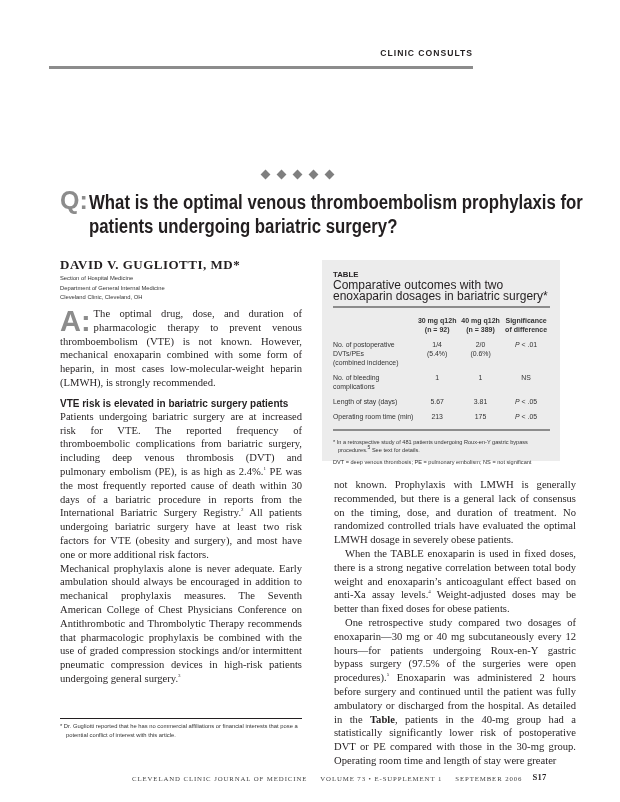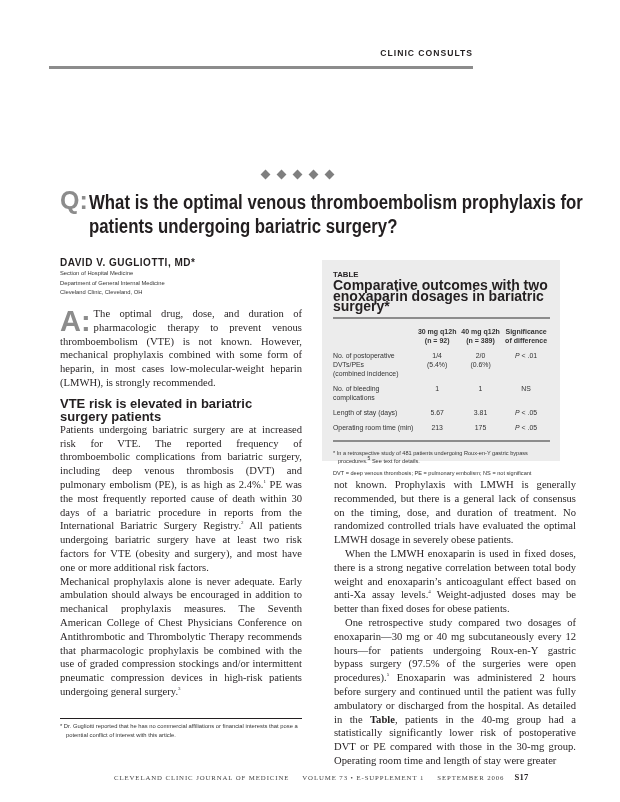--- a/index.html
+++ b/index.html
@@ -29,65 +29,65 @@
     font-size: 19.5px; line-height: 24px; color: #231f20;
   }
   .q-mark {
     position: absolute; left: 0; top: -2px;
     font-size: 25px; font-weight: bold; color: #8c8c8c;
     font-family: "Liberation Sans", sans-serif;
   }
   .q-text { margin-left: 29px; display: block; transform: scaleX(0.86); transform-origin: left; width: 620px; }
 
   .author-block { position: absolute; left: 60px; top: 257px; width: 250px; font-family: "Liberation Sans", sans-serif; }
-  .author-name { font-weight: bold; font-size: 10px; letter-spacing: 0.5px; margin-bottom: 1px; }
+  .author-name { font-weight: bold; font-size: 13px; letter-spacing: 0.5px; margin-bottom: 1px; font-family: Liberation Serif, serif; }
   .affil { font-size: 5.8px; line-height: 9.5px; color: #333; }
 
   .col-left { position: absolute; left: 60px; top: 307px; width: 242px; font-size: 10.6px; line-height: 13.8px; text-align: justify; }
   .col-right { position: absolute; left: 334px; top: 478px; width: 242px; font-size: 10.6px; line-height: 13.8px; text-align: justify; }
 
   .answer { position: relative; }
   .a-mark {
     float: left; font-family: "Liberation Sans", sans-serif; font-weight: bold;
     font-size: 29px; line-height: 26px; color: #8c8c8c; margin-right: 3px; margin-top: 1px;
   }
   .para { margin: 0; }
   .para.indent { text-indent: 11px; }
   .subhead {
-    font-family: "Liberation Sans", sans-serif; font-weight: bold; font-size: 13px;
+    font-family: "Liberation Sans", sans-serif; font-weight: bold; font-size: 10px;
     margin-top: 7px; line-height: 13px; text-align: left;
   }
   sup { font-size: 5px; vertical-align: super; line-height: 0; }
   .bold { font-weight: bold; }
 
   .footnote-rule { position: absolute; left: 60px; top: 718px; width: 242px; height: 1px; background: #231f20; }
   .footnote {
     position: absolute; left: 60px; top: 722px; width: 245px;
     font-family: "Liberation Sans", sans-serif; font-size: 5.8px; line-height: 9px; color: #333;
     padding-left: 6px; text-indent: -6px;
   }
 
   .running-footer {
-    position: absolute; left: 114px; top: 772px; width: 470px;
+    position: absolute; left: 132px; top: 772px; width: 470px;
     font-family: "Liberation Serif", serif; font-size: 6.8px; letter-spacing: 0.9px; color: #444;
-    display: flex; align-items: center;
+    display: flex; align-items: flex-end;
   }
   .rf-journal { margin-right: 13px; }
   .rf-vol { margin-right: 13px; }
   .rf-date { margin-right: 10px; }
   .rf-page { font-weight: bold; font-size: 8.6px; letter-spacing: 0.3px; color: #231f20; }
 
   
   .table-box {
     position: absolute; left: 322px; top: 260px; width: 238px; height: 201px; background: #ececec;
     font-family: "Liberation Sans", sans-serif;
   }
   .tb-inner { position: absolute; left: 11px; top: 10px; width: 217px; }
   .tb-label { font-weight: bold; font-size: 7.8px; line-height: 9px; }
-  .tb-title { font-weight: bold; font-size: 14px; line-height: 10.5px; margin-top: 1px; }
+  .tb-title { font-weight: normal; font-size: 12px; line-height: 10.5px; margin-top: 1px; }
   .tb-rule { height: 2px; background: #8c8c8c; margin-top: 5px; }
   .tb-rule.bottom { margin-top: 10px; }
   table.outcomes { width: 100%; border-collapse: collapse; margin-top: 8px; font-size: 6.9px; color: #333; }
   table.outcomes th { font-weight: bold; font-size: 7px; line-height: 9px; text-align: center; vertical-align: top; padding-bottom: 6px; color: #333; }
   table.outcomes td { line-height: 9px; vertical-align: top; text-align: center; padding-bottom: 6px; }
   table.outcomes td.rowlabel { text-align: left; }
   .col-a { width: 38%; }
   .col-b { width: 20%; }
   .col-c { width: 20%; }
   .col-d { width: 22%; }
@@ -118,21 +118,21 @@
 <div class="author-block">
   <div class="author-name">DAVID V. GUGLIOTTI, MD*</div>
   <div class="affil">Section of Hospital Medicine</div>
   <div class="affil">Department of General Internal Medicine</div>
   <div class="affil">Cleveland Clinic, Cleveland, OH</div>
 </div>
 
 <div class="col-left">
   <div class="answer">
     <span class="a-mark">A:</span>
-    <span>The optimal drug, dose, and duration of pharmacologic therapy to prevent venous thromboembolism (VTE) is not known. However, mechanical prophylaxis combined with some form of heparin, in most cases low-molecular-weight heparin (LMWH), is strongly recommended.</span>
+    <span>The optimal drug, dose, and duration of pharmacologic therapy to prevent venous thromboembolism (VTE) is not known. However, mechanical enoxaparin combined with some form of heparin, in most cases low-molecular-weight heparin (LMWH), is strongly recommended.</span>
   </div>
 
   <div class="subhead">VTE risk is elevated in bariatric surgery patients</div>
   <p class="para"><span>Patients undergoing bariatric surgery are at increased risk for VTE. The reported frequency of thromboembolic complications from bariatric surgery, including deep venous thrombosis (DVT) and pulmonary embolism (PE), is as high as 2.4%.</span><sup>1</sup><span> PE was the most frequently reported cause of death within 30 days of a bariatric procedure in reports from the International Bariatric Surgery Registry.</span><sup>2</sup><span> All patients undergoing bariatric surgery have at least two risk factors for VTE (obesity and surgery), and most have one or more additional risk factors.</span></p>
 
   <p class="para"><span>Mechanical prophylaxis alone is never adequate. Early ambulation should always be encouraged in addition to mechanical prophylaxis measures. The Seventh American College of Chest Physicians Conference on Antithrombotic and Thrombolytic Therapy recommends that pharmacologic prophylaxis be combined with the use of graded compression stockings and/or intermittent pneumatic compression devices in high-risk patients undergoing general surgery.</span><sup>3</sup></p>
 
 </div>
 
 <div class="table-box">
@@ -201,21 +201,21 @@
     <div class="tb-rule bottom" style="margin-top:2px;"></div>
     <div class="tb-notes">
       <div class="tb-note1"><span>* In a retrospective study of 481 patients undergoing Roux-en-Y gastric bypass procedures.</span><sup>5</sup><span> See text for details.</span></div>
       <div class="tb-note2">DVT = deep venous thrombosis; PE = pulmonary embolism; NS = not significant</div>
     </div>
   </div>
 </div>
 
 <div class="col-right">
   <p class="para">not known. Prophylaxis with LMWH is generally recommended, but there is a general lack of consensus on the timing, dose, and duration of treatment. No randomized controlled trials have evaluated the optimal LMWH dosage in severely obese patients.</p>
-  <p class="para indent"><span>When the LMWH enoxaparin is used in fixed doses, there is a strong negative correlation between total body weight and enoxaparin’s anticoagulant effect based on anti-Xa assay levels.</span><sup>4</sup><span> Weight-adjusted doses may be better than fixed doses for obese patients.</span></p>
+  <p class="para indent"><span>When the TABLE enoxaparin is used in fixed doses, there is a strong negative correlation between total body weight and enoxaparin’s anticoagulant effect based on anti-Xa assay levels.</span><sup>4</sup><span> Weight-adjusted doses may be better than fixed doses for obese patients.</span></p>
   <p class="para indent"><span>One retrospective study compared two dosages of enoxaparin—30 mg or 40 mg subcutaneously every 12 hours—for patients undergoing Roux-en-Y gastric bypass surgery (97.5% of the surgeries were open procedures).</span><sup>5</sup><span> Enoxaparin was administered 2 hours before surgery and continued until the patient was fully ambulatory or discharged from the hospital. As detailed in the </span><span class="bold">Table</span><span>, patients in the 40-mg group had a statistically significantly lower risk of postoperative DVT or PE compared with those in the 30-mg group. Operating room time and length of stay were greater</span></p>
 </div>
 
 <div class="footnote-rule"></div>
 <div class="footnote">* Dr. Gugliotti reported that he has no commercial affiliations or financial interests that pose a potential conflict of interest with this article.</div>
 
 <div class="running-footer">
   <span class="rf-journal">CLEVELAND CLINIC JOURNAL OF MEDICINE</span>
   <span class="rf-vol">VOLUME 73 • E-SUPPLEMENT 1</span>
   <span class="rf-date">SEPTEMBER 2006</span>

